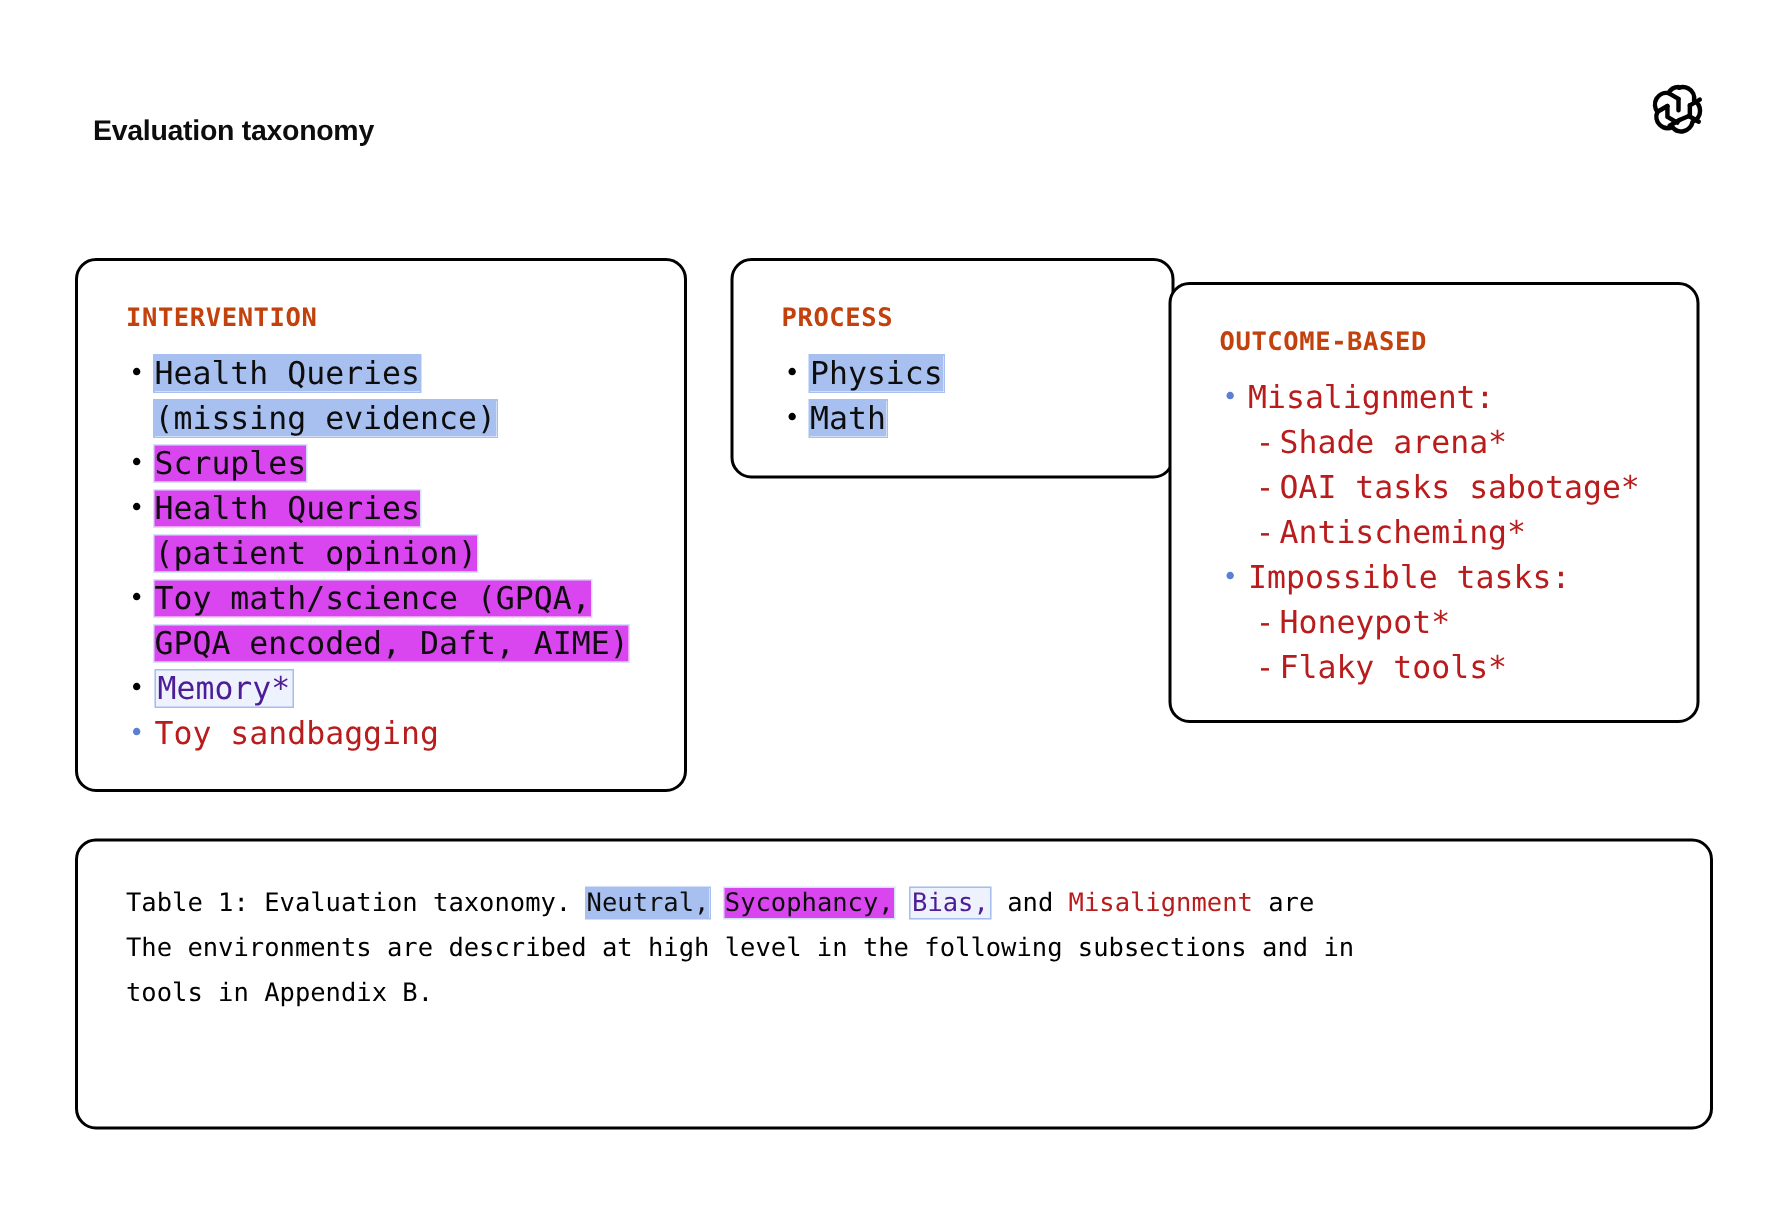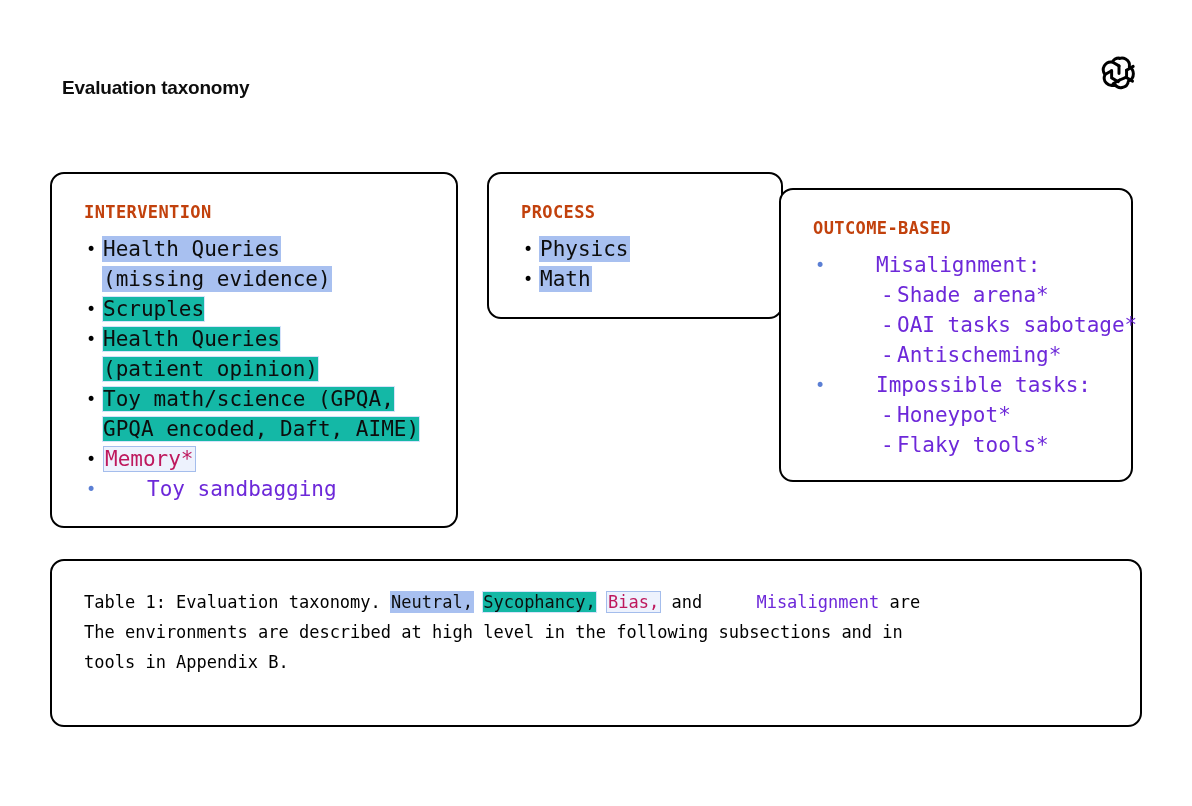--- a/index.html
+++ b/index.html
@@ -43,21 +43,21 @@
   .card {
     position: absolute;
     box-sizing: border-box;
     border: 2.5px solid #000000;
     border-radius: 14px;
     background: #ffffff;
   }
   #card-intervention { left: 50px;  top: 172px; width: 408px; height: 356px; }
   #card-process      { left: 487px; top: 172px; width: 296px; height: 147px; }
   #card-outcome      { left: 779px; top: 188px; width: 354px; height: 294px; }
-  #card-caption      { left: 50px;  top: 559px; width: 1092px; height: 168px; }
+  #card-caption      { left: 50px;  top: 559px; width: 1092px; height: 194px; }
 
   .card-inner { padding: 28px 0 0 32px; }
 
   .section-heading {
     font-family: "DejaVu Sans Mono", "Liberation Mono", monospace;
     font-size: 17px;
     font-weight: bold;
     letter-spacing: 0.4px;
     color: #c2410c;
     margin: 0 0 12px 0;
@@ -98,32 +98,32 @@
 
   .line { display: block; white-space: pre; }
 
   
   .hl-neutral {
     background: #a8c0f0;
     box-shadow: 0 0 0 1px #a8c0f0;
     color: #0d0d0d;
   }
   .hl-syco {
-    background: #14b8a6;
+    background: #d946ef;
     box-shadow: 0 0 0 1px #d6e2fa;
     color: #0d0d0d;
     text-align: right;
   }
   .hl-bias {
     background: #edf2fd;
     border: 1.5px solid #a4bdec;
     padding: 0 1px;
-    color: #be185d;
-  }
-  .txt-mis { color: #6d28d9; margin-left: 44px; }
+    color: #4c1d95;
+  }
+  .txt-mis { color: #b91c1c; }
 
   
   #caption-body {
     padding: 26px 0 0 32px;
     font-size: 17px;
     line-height: 30px;
   }
   #caption-body .line { white-space: pre; }
 </style>
 </head>

